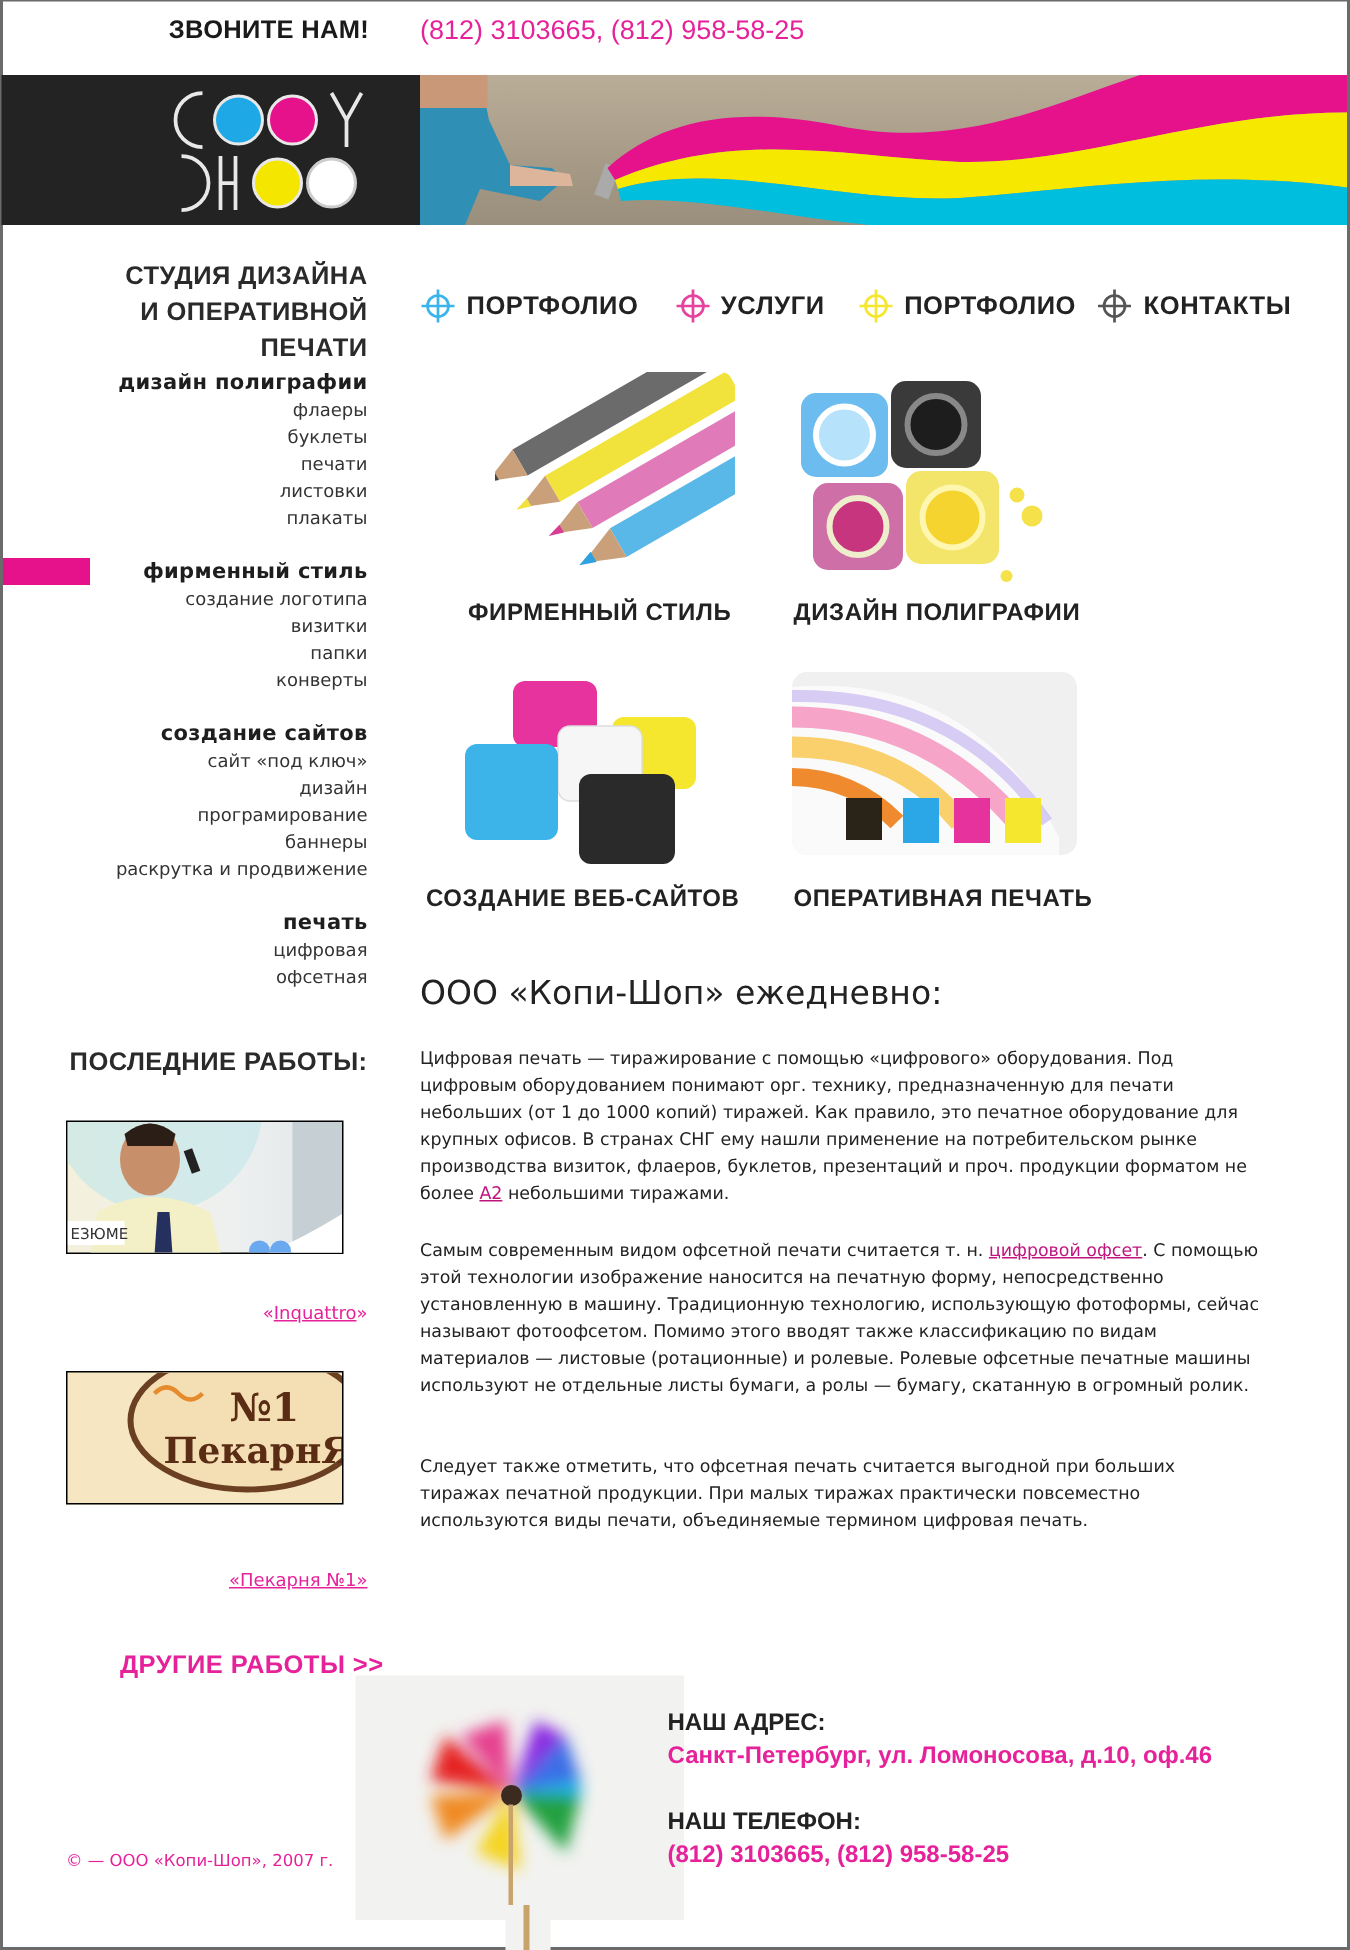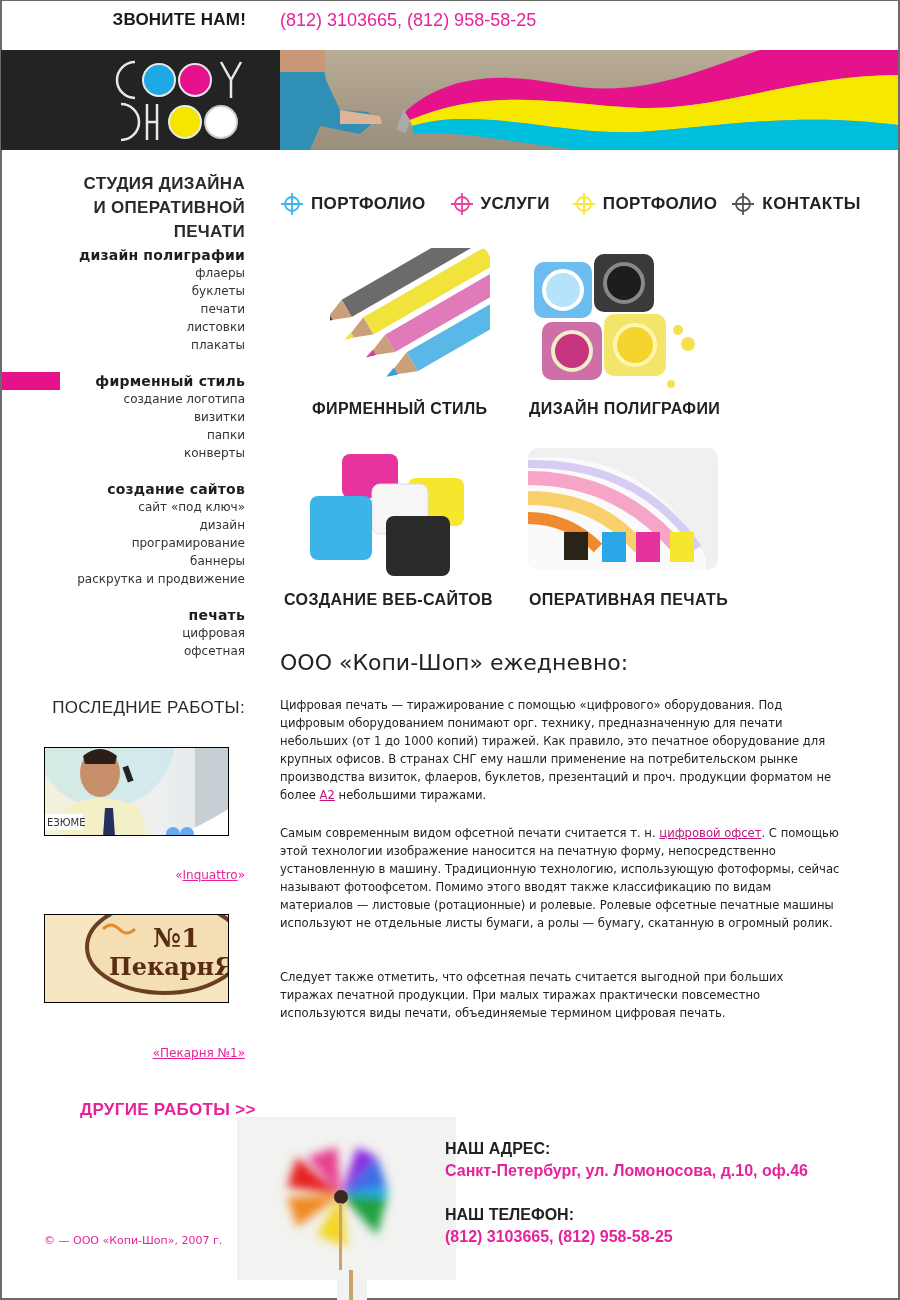--- a/index.html
+++ b/index.html
@@ -20,21 +20,21 @@
   .banner-img { flex: 1; height: 100px; position: relative; overflow: hidden;
     background: linear-gradient(180deg,#b9ad98 0%,#a69a86 60%,#9a8f7c 100%); }
 
   
   .studio { position: absolute; top: 172px; right: 655px; text-align: right; font-family: "Liberation Sans", sans-serif; font-weight: bold; font-size: 17px; line-height: 24px; color: #2a2a2a; letter-spacing: 0.3px; margin-left: 20px; }
   .menu { position: absolute; right: 655px; text-align: right; }
   .menu .head { font-size: 14px; font-weight: bold; color: #1e1e1e; line-height: 18px; letter-spacing: 0.2px; }
   .menu .item { font-size: 12px; color: #333; line-height: 18px; cursor: pointer; }
   .pink-marker { position: absolute; left: 2px; top: 372px; width: 58px; height: 18px; background: #e6128c; }
 
-  .lastworks-title { position: absolute; top: 698px; right: 655px; font-family: "Liberation Sans", sans-serif; font-weight: normal; font-size: 17px; color: #2a2a2a; letter-spacing: 0.3px; }
+  .lastworks-title { position: absolute; top: 698px; right: 655px; font-family: "Liberation Sans", sans-serif; font-weight: bold; font-size: 17px; color: #2a2a2a; letter-spacing: 0.3px; }
   .work-thumb { position: absolute; left: 44px; width: 185px; height: 89px; border: 1px solid #000; overflow: hidden; }
   .work-link { position: absolute; right: 655px; font-size: 12px; color: #e6229a; }
   .work-link a { color: #e6229a; text-decoration: underline; }
   .other-works { position: absolute; top: 1100px; left: 80px; font-family: "Liberation Sans", sans-serif; font-weight: bold; font-size: 17px; color: #e6229a; letter-spacing: 0.3px; }
   .copyright { position: absolute; top: 1234px; left: 44px; font-size: 11px; color: #e6229a; }
 
   
   .nav { position: absolute; top: 192px; left: 280px; display: flex; align-items: center; }
   .nav-item { display: flex; align-items: center; margin-right: 18px; cursor: pointer; }
   .nav-item svg { width: 24px; height: 24px; margin-right: 7px; }

